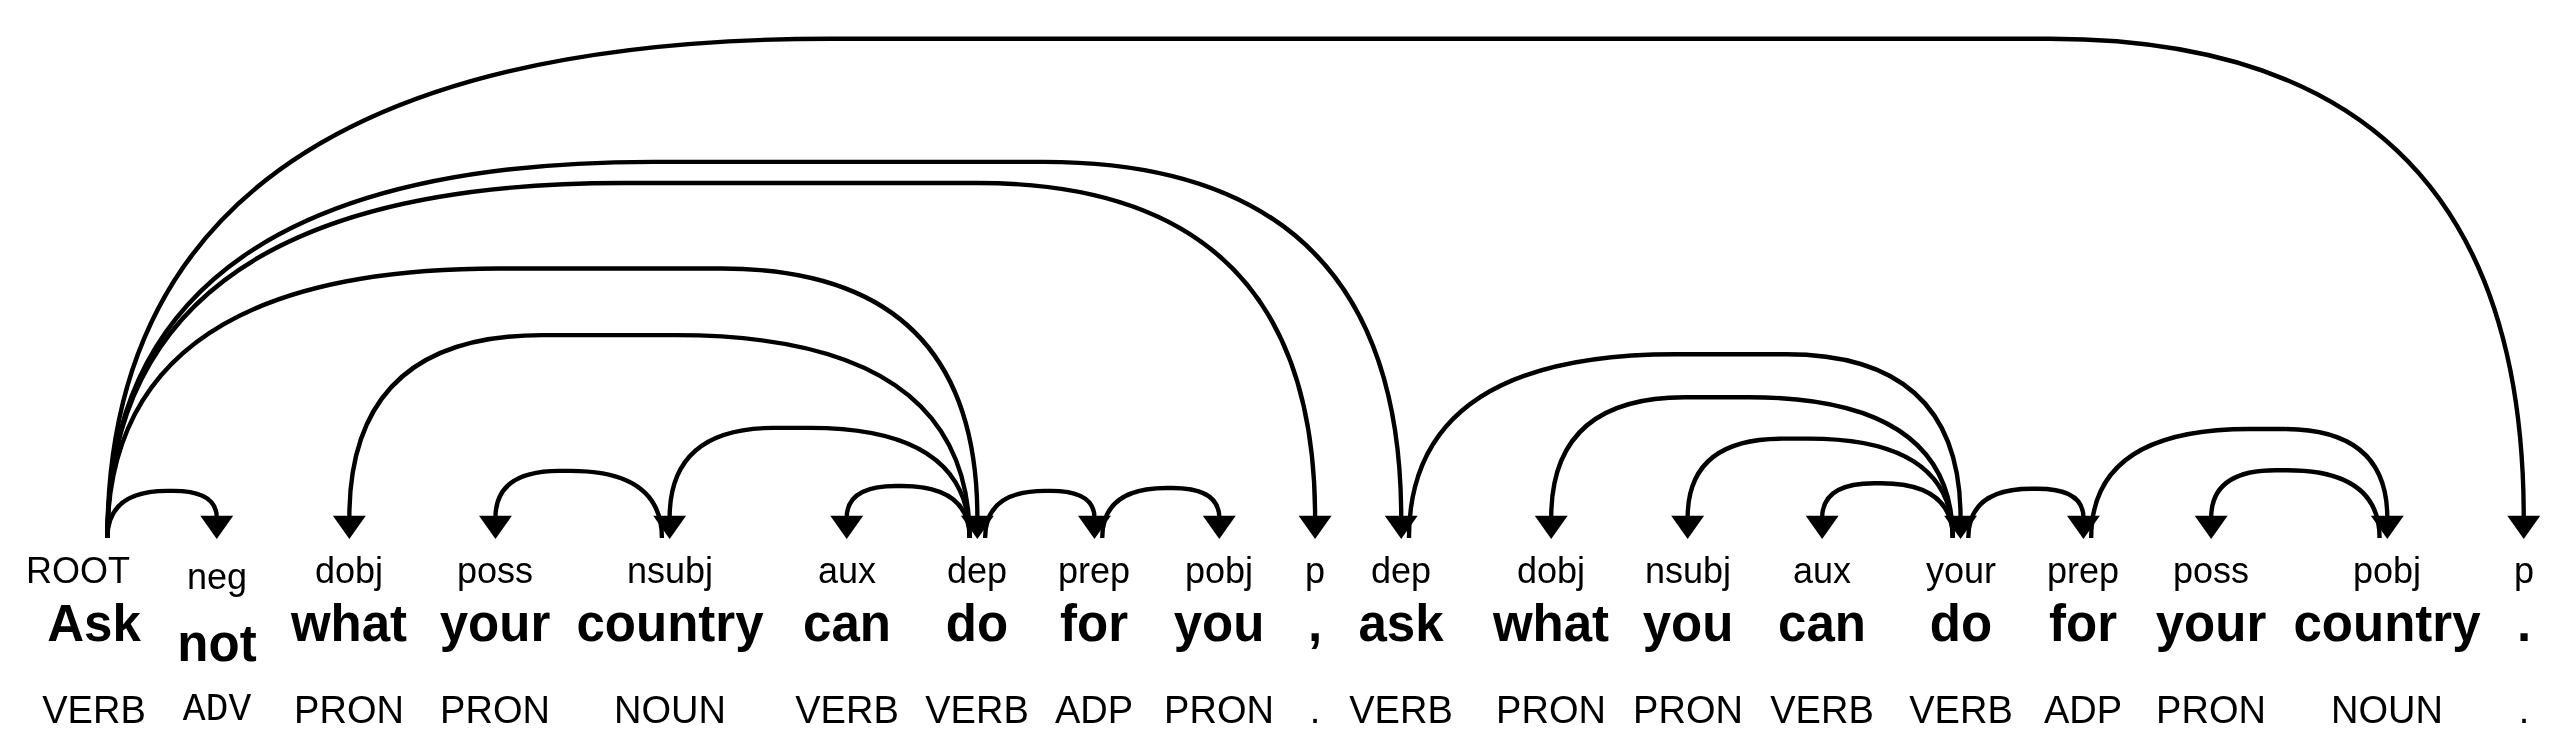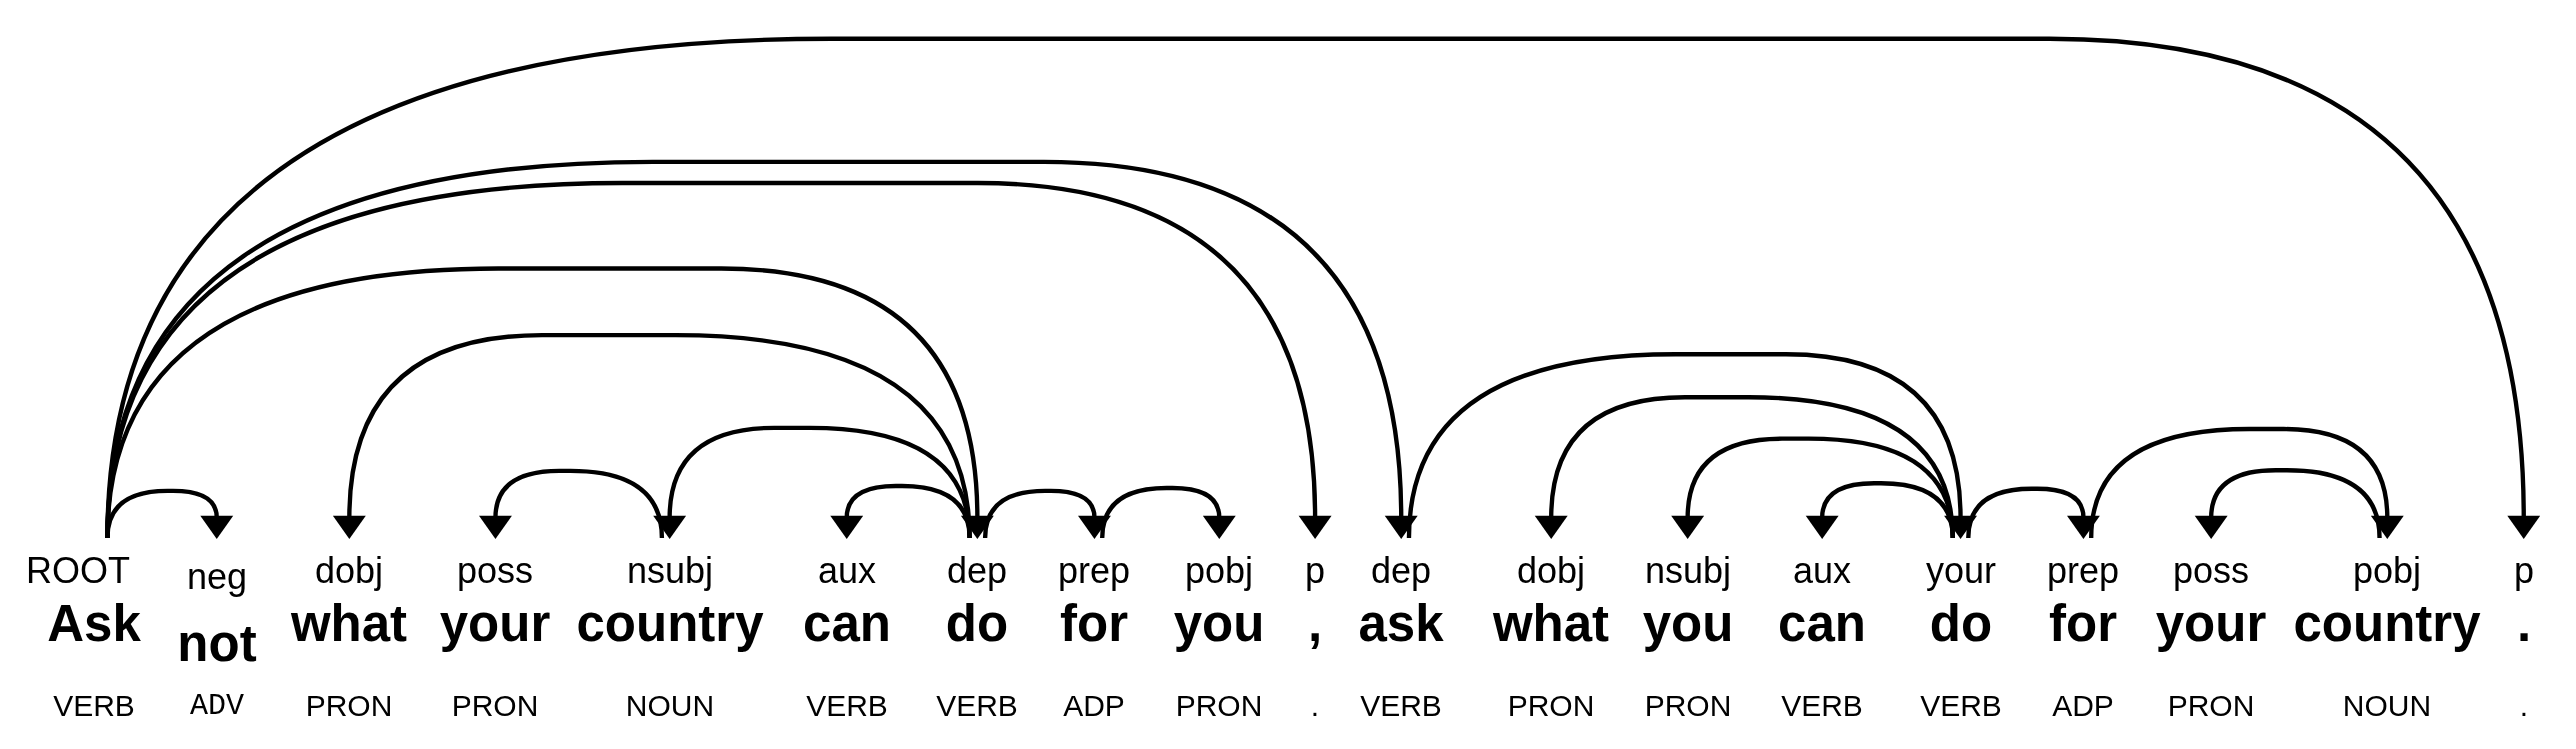--- a/index.html
+++ b/index.html
@@ -31,21 +31,21 @@
     top: 553px;
     font-size: 36px;
   }
   .tok-word {
     top: 598px;
     font-size: 51px;
     font-weight: bold;
   }
   .tok-pos {
     top: 691px;
-    font-size: 30px;
+    font-size: 38px;
   }
   .arc-path {
     fill: none;
     stroke: #000000;
     stroke-width: 4.5px;
   }
   .arc-head {
     fill: #000000;
     stroke: none;
   }

